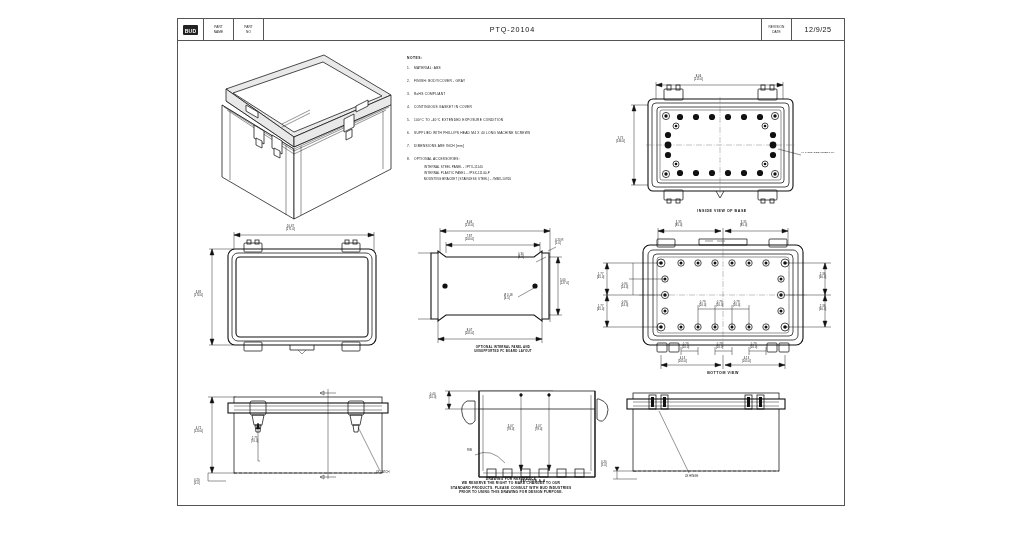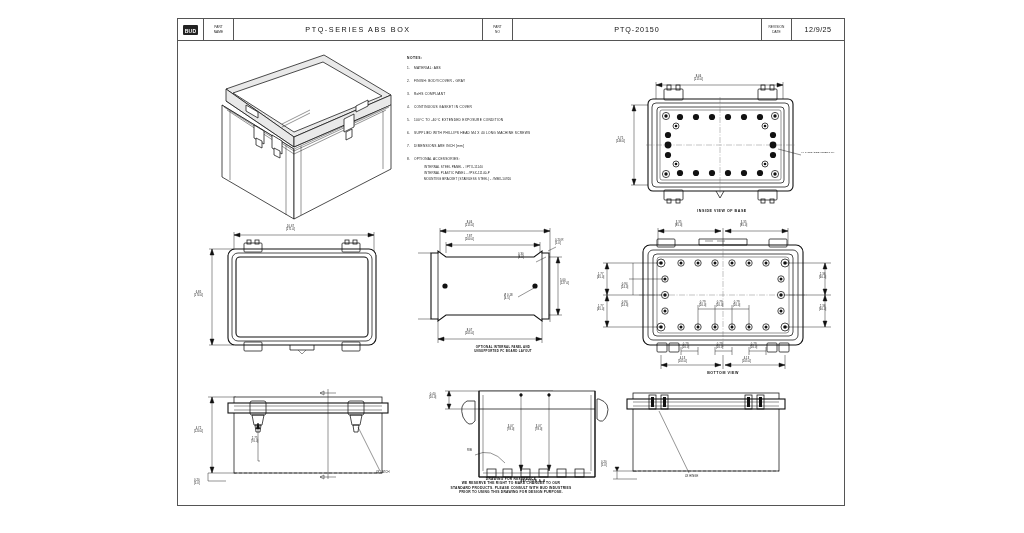--- a/index.html
+++ b/index.html
@@ -53,26 +53,25 @@
 <div class="sheet">
 
   <div class="tb">
     <div class="cell logo">
       <span class="logo-mark">BUD</span>
     </div>
     <div class="cell lbl">
       <span style="white-space:pre;">PART
 NAME</span>
     </div>
-    <div class="cell name">PTQ-SERIES ABS BOX</div>
     <div class="cell lbl">
       <span style="white-space:pre;">PART
 NO</span>
     </div>
-    <div class="cell pn">PTQ-20150</div>
+    <div class="cell pn">PTQ-20104</div>
     <div class="cell lbl">
       <span style="white-space:pre;">REVISION
 DATE</span>
     </div>
     <div class="cell date">12/9/25</div>
   </div>
 
   <div class="view" style="left:8px;top:30px;">
     <svg width="215" height="160" viewBox="0 0 215 160">
 

